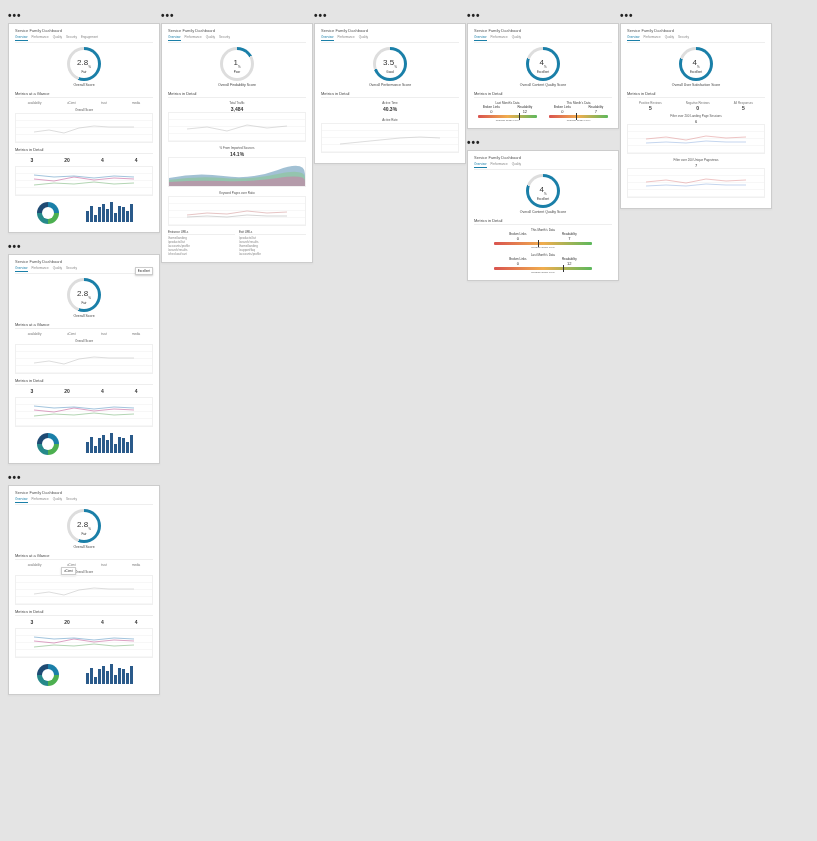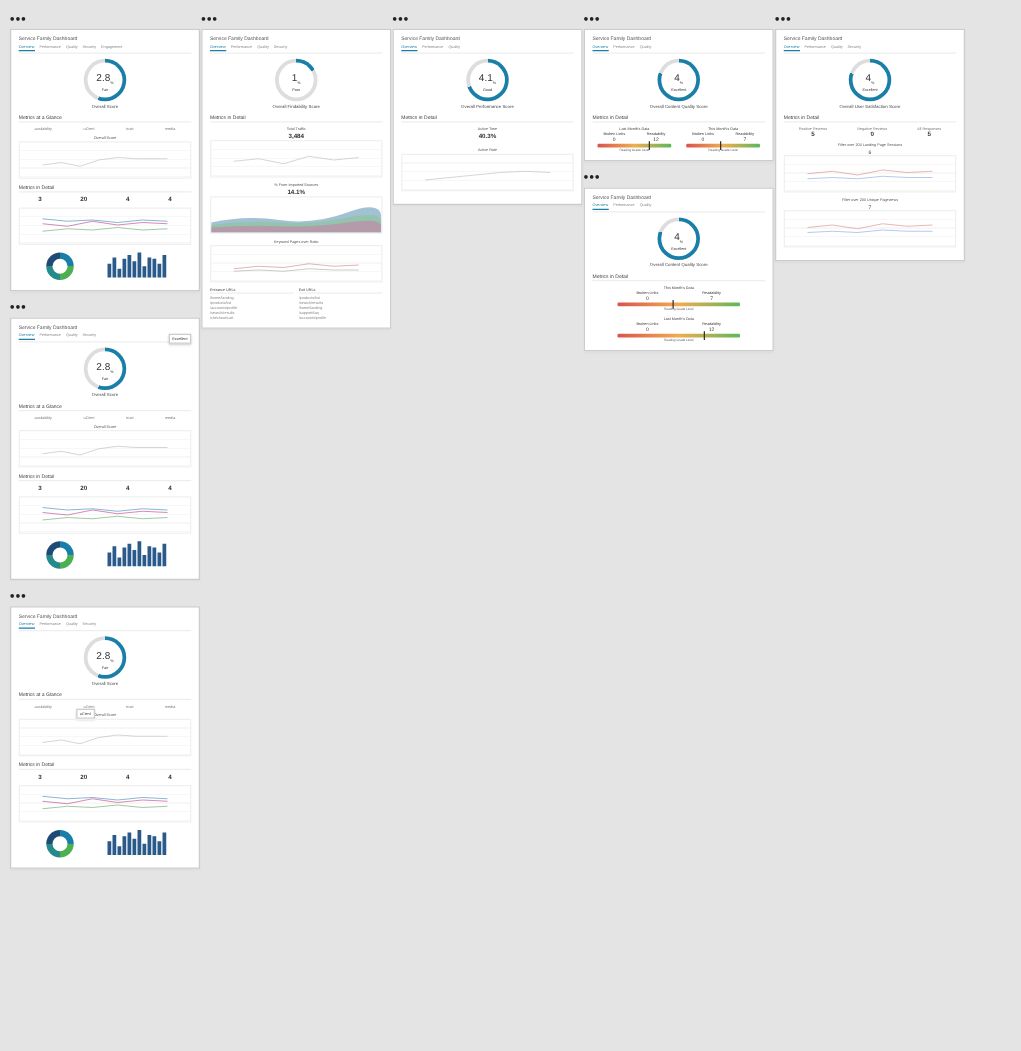--- a/index.html
+++ b/index.html
@@ -428,21 +428,21 @@
     <div class="card">
       <div class="title">Service Family Dashboard</div>
       <div class="tabs">
         <span class="tab">Overview</span>
         <span class="tab inactive">Performance</span>
         <span class="tab inactive">Quality</span>
       </div>
       <div class="gauge-wrap">
         <div class="gauge" style="background:conic-gradient(#1a7fa8 0 250deg,#ddd 250deg 360deg);">
           <div style="position:absolute;inset:3px;background:#fff;border-radius:50%;"></div>
-          <span class="num" style="position:relative;"><span>4.1</span><sub>%</sub></span>
+          <span class="num" style="position:relative;"><span>3.5</span><sub>%</sub></span>
           <span class="lbl">Good</span>
         </div>
         <div class="gauge-caption">Overall Performance Score</div>
       </div>
       <div class="section-h">Metrics in Detail</div>
       <div class="chart-title">Active Time</div>
       <div style="text-align:center;font-size:5px;font-weight:bold;">40.3%</div>
       <div style="height:6px;"></div>
       <div class="chart-title">Active Rate</div>
       <div class="mini-chart"><svg viewBox="0 0 100 28">

